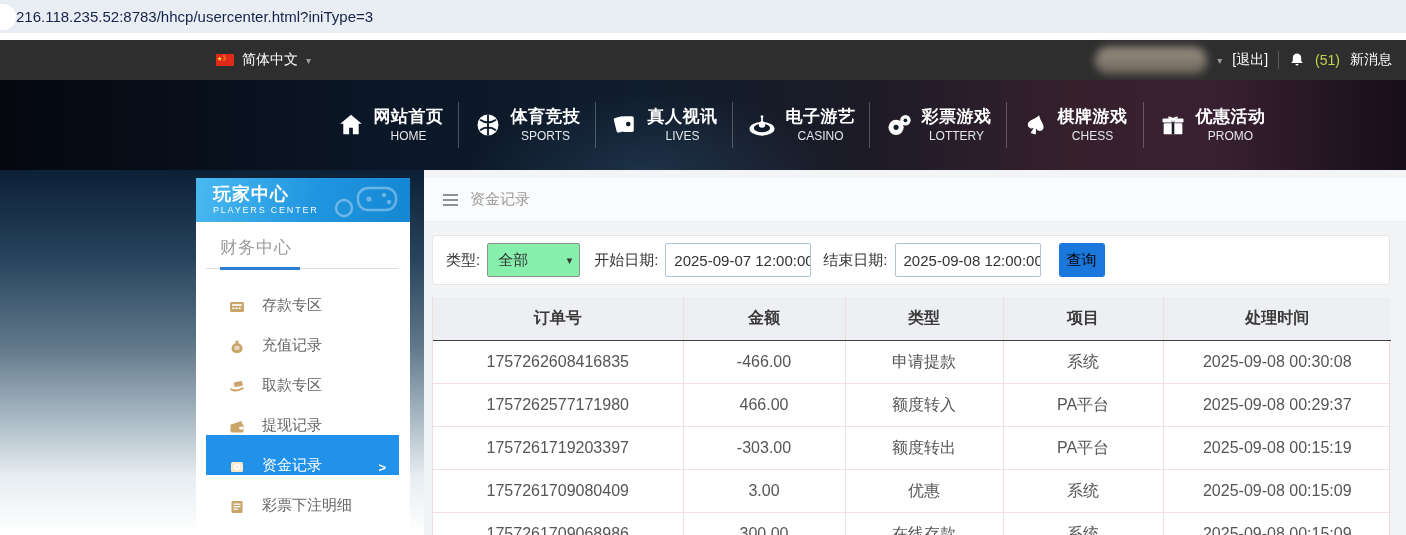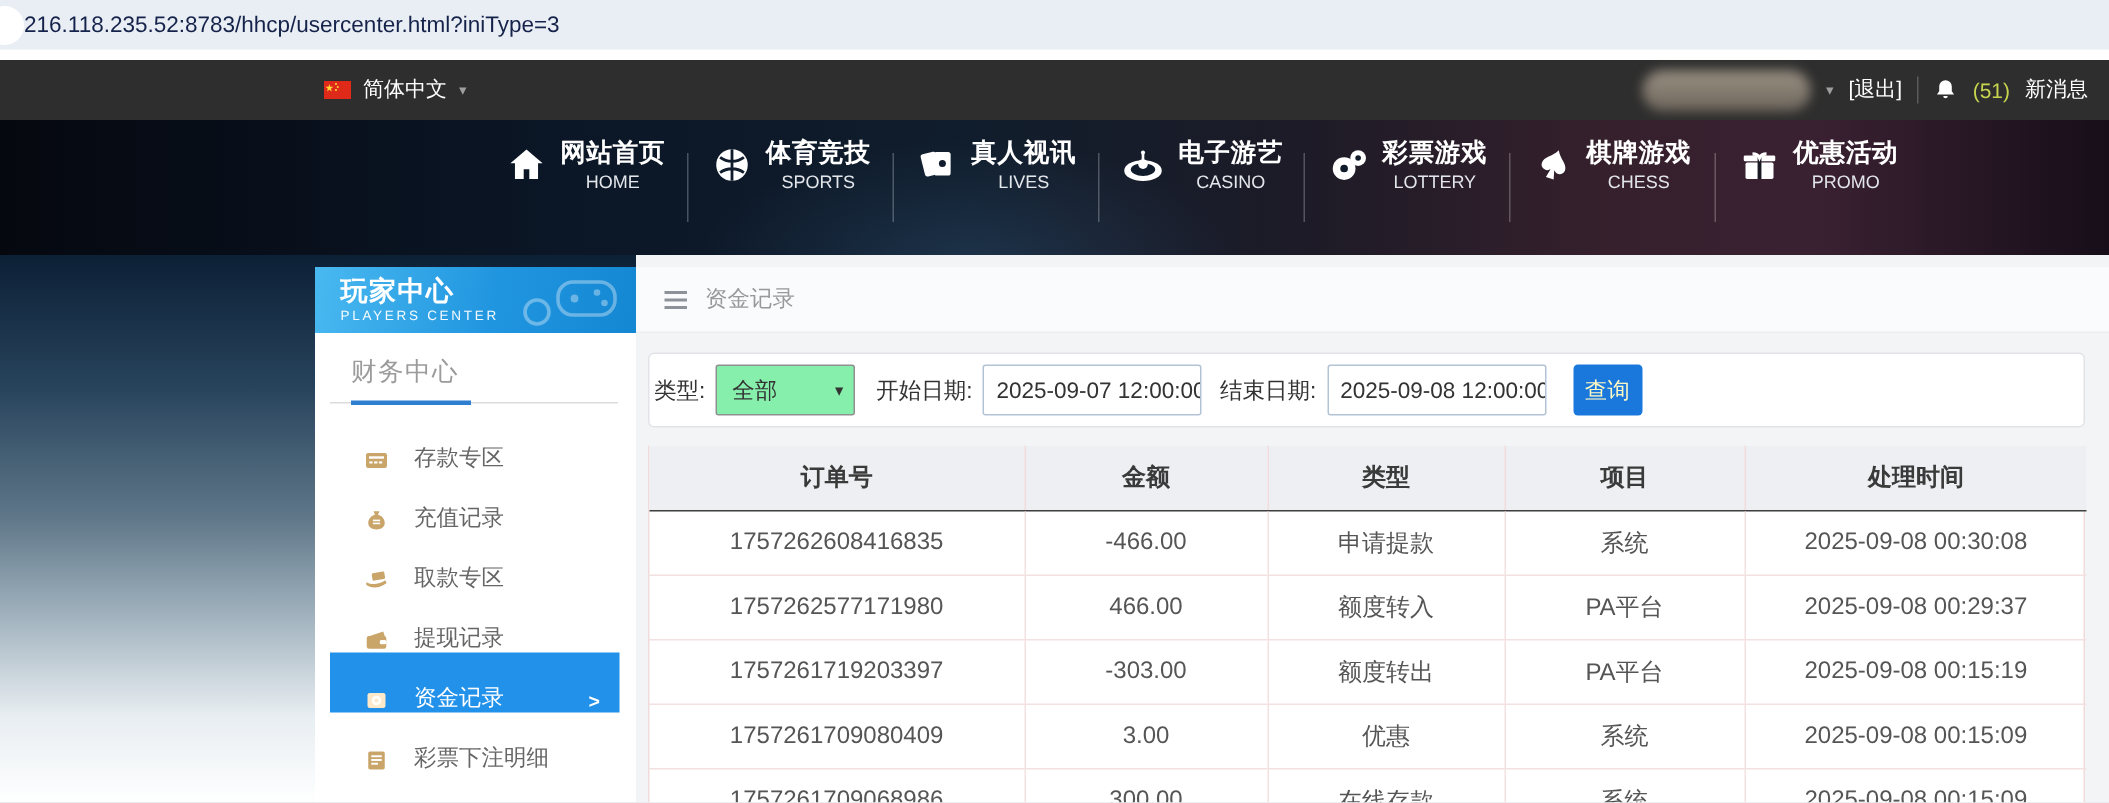--- a/index.html
+++ b/index.html
@@ -21,34 +21,34 @@
   .top-right{position:absolute;right:14px;top:0;height:40px;display:flex;align-items:center;gap:10px;}
   .blob{width:112px;height:27px;border-radius:14px;background:linear-gradient(#9b9184,#6e665c);filter:blur(4px);}
   .sep{width:1px;height:18px;background:#5a5a5a;}
   .msg-count{color:var(--message-count-green,#c7d54e);}
 
   
   .nav{position:absolute;left:0;top:80px;width:100%;height:90px;
     background:
       radial-gradient(ellipse 260px 120px at 46% 108%, rgba(90,150,210,.18), transparent 70%),
       linear-gradient(90deg,#05080f 0%,#0b1626 26%,#101d2c 46%,#1d1b27 62%,#35202c 76%,#3a2132 86%,#170e19 100%);
-    display:flex;align-items:flex-start;padding-left:322px;box-sizing:border-box;}
+    display:flex;align-items:center;padding-left:322px;box-sizing:border-box;}
   .nav-item{width:136px;height:60px;display:flex;align-items:center;justify-content:center;gap:9px;cursor:pointer;}
   .nav-item .nic{display:flex;align-items:center;}
   .nav-item .ntxt{display:flex;flex-direction:column;align-items:center;line-height:1.25;}
   .nav-item .ntxt b{font-size:17px;color:#fff;font-weight:700;letter-spacing:.5px;}
   .nav-item .ntxt i{font-style:normal;font-size:12px;color:#e3e6ea;margin-top:1px;}
   .nav-div{width:1px;height:46px;background:rgba(255,255,255,.25);align-self:center;}
 
   
   .backdrop{position:absolute;left:0;top:170px;width:100%;height:365px;
     background:linear-gradient(180deg,#0c2036 0%,#27435c 24%,#5f7789 48%,#a9b9c4 68%,#e7edf1 84%,#ffffff 100%);}
 
   
-  .sidebar{position:absolute;left:210px;top:178px;width:214px;height:357px;background:#fff;box-sizing:border-box;}
+  .sidebar{position:absolute;left:196px;top:178px;width:214px;height:357px;background:#fff;box-sizing:border-box;}
   .side-head{position:relative;height:44px;background:linear-gradient(100deg,#49b9f0 0%,#2196e0 55%,#1487d2 100%);
     color:#fff;padding:5px 0 0 17px;box-sizing:border-box;overflow:hidden;}
   .side-head .t1{font-size:18px;font-weight:700;line-height:22px;letter-spacing:1px;}
   .side-head .t2{font-size:9px;letter-spacing:1.8px;opacity:.95;}
   .side-head .pad{position:absolute;right:8px;top:2px;opacity:.35;}
   .side-section{margin:14px 12px 0 10px;padding-left:14px;border-bottom:1px solid #dcdcdc;}
   .side-section .stitle{font-size:17px;color:#9b9b9b;letter-spacing:1px;padding-bottom:8px;}
   .side-section .blueline{width:80px;height:3px;background:#2e7fd0;margin-bottom:-2px;}
   .side-menu{margin:6px 11px 0 10px;}
   .side-item{position:relative;height:40px;display:flex;align-items:flex-end;padding-left:23px;gap:17px;
@@ -60,29 +60,29 @@
 
   
   .main{position:absolute;left:424px;top:170px;width:982px;height:365px;background:#f2f4f6;box-sizing:border-box;}
   .crumb{margin-top:8px;height:43px;background:#fafbfd;border-bottom:1px solid #ebedef;
     display:flex;align-items:center;padding-left:19px;}
   .burger{display:flex;flex-direction:column;gap:3px;cursor:pointer;}
   .burger span{display:block;width:15px;height:2px;background:#8b9299;}
   .crumb .clabel{margin-left:12px;font-size:15px;color:#999;}
 
   .filter-card{margin:13px 16px 0 8px;height:50px;background:#fff;border:1px solid #e2e4e8;border-radius:4px;
-    display:flex;align-items:center;padding-left:3px;box-sizing:border-box;font-size:15px;color:#333;}
+    display:flex;align-items:center;padding-left:13px;box-sizing:border-box;font-size:15px;color:#333;}
   .flabel{white-space:nowrap;}
   .select-box{position:relative;width:93px;height:34px;border:1px solid #909090;border-radius:2px;background:#86efac;
     margin-left:7px;display:flex;align-items:center;padding-left:10px;box-sizing:border-box;cursor:pointer;}
   .select-box .scaret{position:absolute;right:7px;color:#333;font-size:11px;}
   .date-input{width:146px;height:34px;border:1px solid #b3c3d6;border-radius:2px;margin-left:7px;
     padding:0 0 0 8px;font-size:15px;color:#333;font-family:Liberation Sans, sans-serif;box-sizing:border-box;}
   .ml14{margin-left:14px;} .ml12{margin-left:12px;}
-  .search-btn{margin-left:18px;width:46px;height:34px;background:var(--button-blue,#1a78dd);color:#fef9c3;border:none;
+  .search-btn{margin-left:18px;width:46px;height:34px;background:var(--button-blue,#1a78dd);color:#000000;border:none;
     border-radius:3px;font-size:15px;font-family:inherit;cursor:pointer;}
 
   .table-wrap{margin:12px 16px 0 8px;background:#fff;border-left:1px solid #f0dcdc;border-right:1px solid #f0dcdc;}
   table{width:100%;border-collapse:collapse;table-layout:fixed;font-size:16px;}
   thead th{height:41px;background:#edeff2;color:#3a3a3a;font-weight:700;border-bottom:1px solid #404040;
     border-left:1px solid #f0dcdc;text-align:center;}
   thead th:first-child{border-left:none;}
   tbody td{height:40px;color:#555;text-align:center;border-left:1px solid #f3e0e0;border-bottom:1px solid #f3e0e0;}
   tbody td:first-child{border-left:none;}
 </style>

